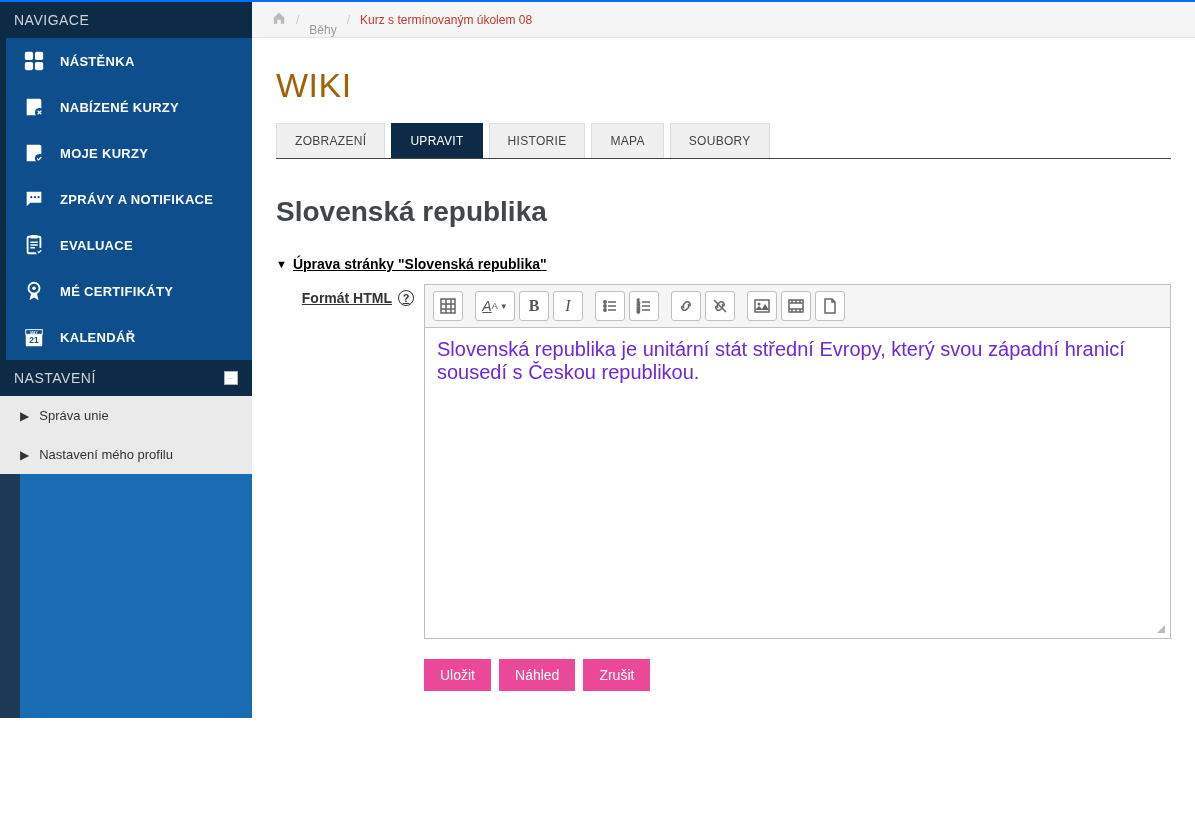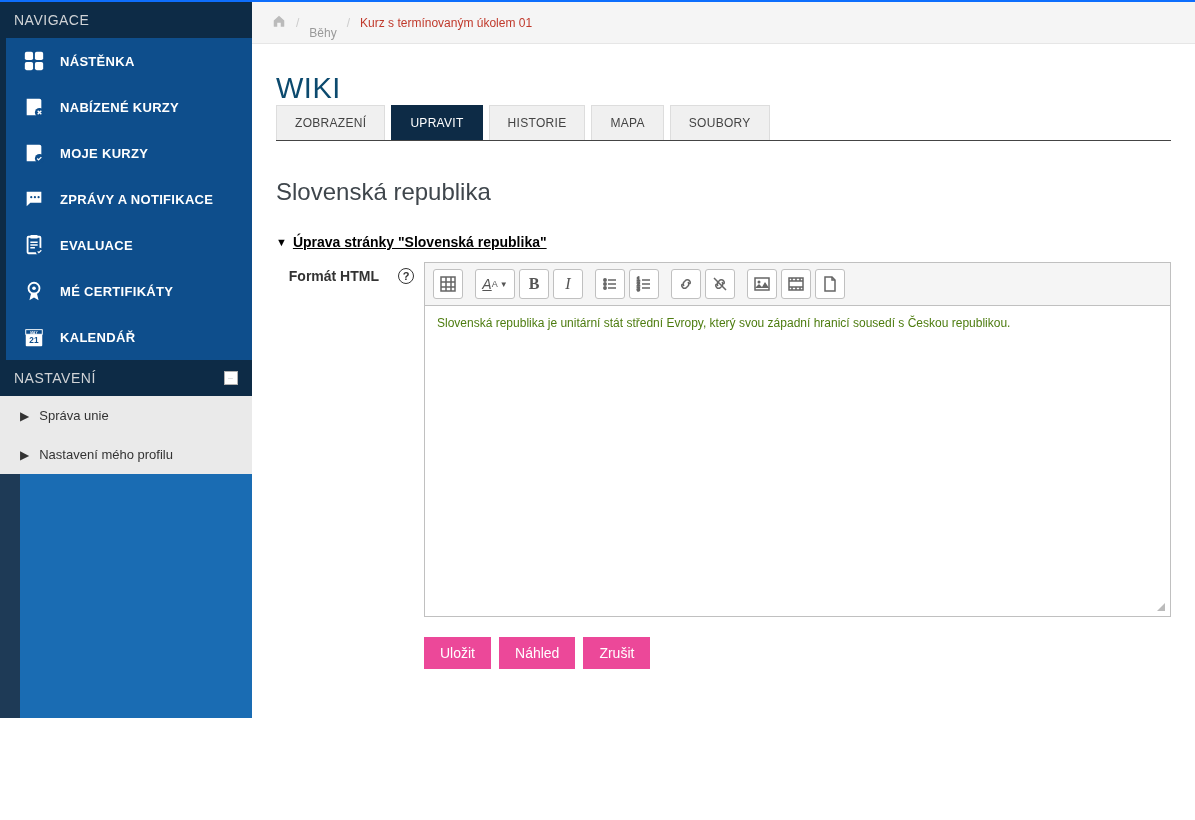--- a/index.html
+++ b/index.html
@@ -22,46 +22,46 @@
 
   
   .main { flex: 1; display: flex; flex-direction: column; }
   .breadcrumb { height: 42px; background: #f5f5f5; border-bottom: 1px solid #e6e6e6; display: flex; align-items: center; padding: 0 20px; font-size: 12px; color: #999; }
   .breadcrumb .sep { margin: 0 10px; color: #ccc; }
   .breadcrumb .bc-link { color: #999; cursor: pointer; margin-top: 21px; }
   .breadcrumb .bc-active { color: #c0392b; cursor: pointer; }
   .home-icon-svg { width: 14px; height: 14px; fill: #bbb; }
 
   .content { padding: 28px 24px; }
-  h1.page-title { font-size: 29px; font-weight: 400; color: #0c4a6e; letter-spacing: 0.5px; }
+  h1.page-title { font-size: 34px; font-weight: 400; color: #a16207; letter-spacing: 0.5px; margin-bottom: 18px; }
   .subtitle { font-size: 14px; color: #555; margin-bottom: 26px; padding-left: 4px; }
 
   
   .tabs { display: flex; border-bottom: 1px solid #444; margin-bottom: 37px; }
   .tab { padding: 10px 18px; font-size: 12px; color: #444; background: #f0f0f0; border: 1px solid #ddd; border-bottom: none; margin-right: 6px; cursor: pointer; letter-spacing: 0.3px; }
   .tab.active { background: #0d2b46; color: #fff; border-color: #0d2b46; }
 
-  h2.section-title { font-size: 24px; font-weight: 400; color: #3f464c; margin-bottom: 28px; }
+  h2.section-title { font-size: 28px; font-weight: 700; color: #3f464c; margin-bottom: 28px; }
 
   .collapse-header { display: flex; align-items: center; font-size: 14px; margin-bottom: 12px; font-weight: 700; }
   .collapse-header .arrow { margin-right: 6px; font-size: 11px; }
   .collapse-header .text { text-decoration: underline; cursor: pointer; }
 
   .form-row { display: flex; align-items: flex-start; }
-  .form-label-col { width: 148px; text-align: right; padding-right: 10px; padding-top: 6px; font-size: 14px; font-weight: 700; color: #333; display: flex; justify-content: flex-end; align-items: center; gap: 19px; }
+  .form-label-col { width: 148px; text-align: right; padding-right: 10px; padding-top: 6px; font-size: 14px; font-weight: 700; color: #333; display: flex; justify-content: flex-end; align-items: center; gap: 6px; text-decoration: underline; }
   .help-circle { width: 16px; height: 16px; border: 1.5px solid #333; border-radius: 50%; display: inline-flex; align-items: center; justify-content: center; font-size: 11px; font-weight: 700; cursor: pointer; }
 
   .editor-wrap { flex: 1; border: 1px solid #c0c0c0; background: #fff; }
   .toolbar { background: #f5f5f5; border-bottom: 1px solid #c0c0c0; padding: 6px 8px; display: flex; gap: 12px; }
   .tb-group { display: flex; gap: 4px; }
   .tb-btn { width: 30px; height: 30px; background: #fff; border: 1px solid #c0c0c0; border-radius: 3px; display: flex; align-items: center; justify-content: center; cursor: pointer; font-size: 14px; color: #555; position: relative; }
   .tb-btn .drop { font-size: 8px; margin-left: 2px; }
   .tb-btn svg { width: 16px; height: 16px; stroke: #666; fill: none; stroke-width: 1.5; }
   .tb-btn.fill svg { fill: #666; stroke: none; }
-  .editor-area { min-height: 310px; padding: 10px 12px; font-size: 12px; color: #4d7c0f; outline: none; position: relative; }
+  .editor-area { min-height: 310px; padding: 10px 12px; font-size: 20px; color: #6d28d9; outline: none; position: relative; }
   .resize-handle { position: absolute; right: 4px; bottom: 4px; width: 12px; height: 12px; }
   .resize-handle::before { content: ''; position: absolute; right: 1px; bottom: 1px; width: 0; height: 0; border-left: 8px solid transparent; border-bottom: 8px solid #bbb; }
 
   .button-row { padding: 20px 0 0 148px; display: flex; gap: 8px; }
   .btn { background: #ec4899; color: #fff; border: none; padding: 8px 16px; font-size: 14px; cursor: pointer; }
 </style>
 </head>
 <body>
 
 <div class="top-blue-bar"></div>
@@ -167,21 +167,21 @@
   <main class="main">
     <div class="breadcrumb">
       <span>
         <svg class="home-icon-svg" viewBox="0 0 24 24">
             <path d="M3 11l9-8 9 8v10a1 1 0 0 1-1 1h-5v-7h-6v7H4a1 1 0 0 1-1-1V11z"></path>
           </svg>
       </span>
       <span class="sep">/</span>
       <span class="bc-link">Běhy</span>
       <span class="sep">/</span>
-      <span class="bc-active">Kurz s termínovaným úkolem 01</span>
+      <span class="bc-active">Kurz s termínovaným úkolem 08</span>
     </div>
 
     <div class="content">
       <h1 class="page-title">WIKI</h1>
 
       <div class="tabs">
         <div class="tab">ZOBRAZENÍ</div>
         <div class="tab active">UPRAVIT</div>
         <div class="tab">HISTORIE</div>
         <div class="tab">MAPA</div>

